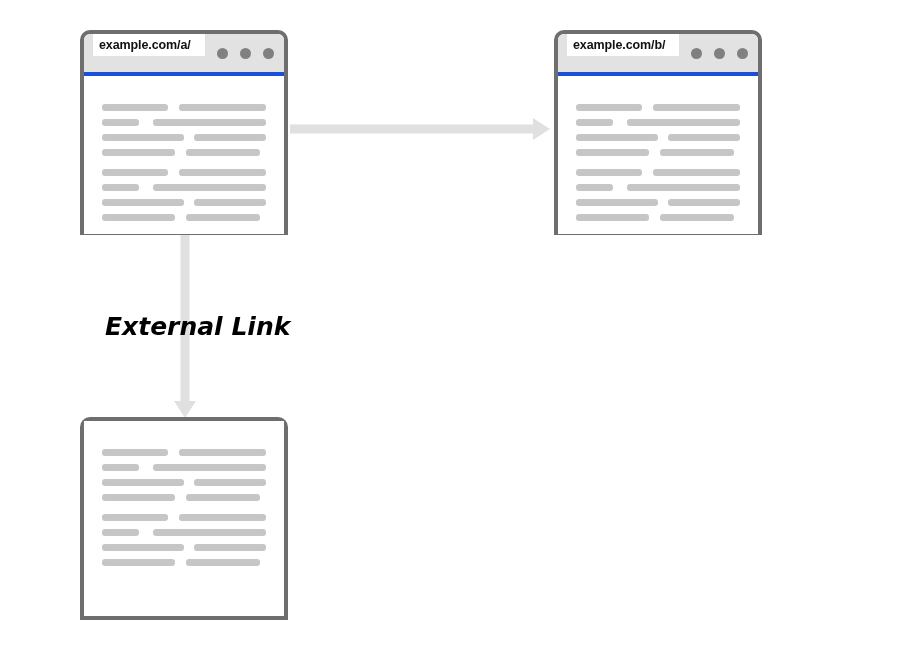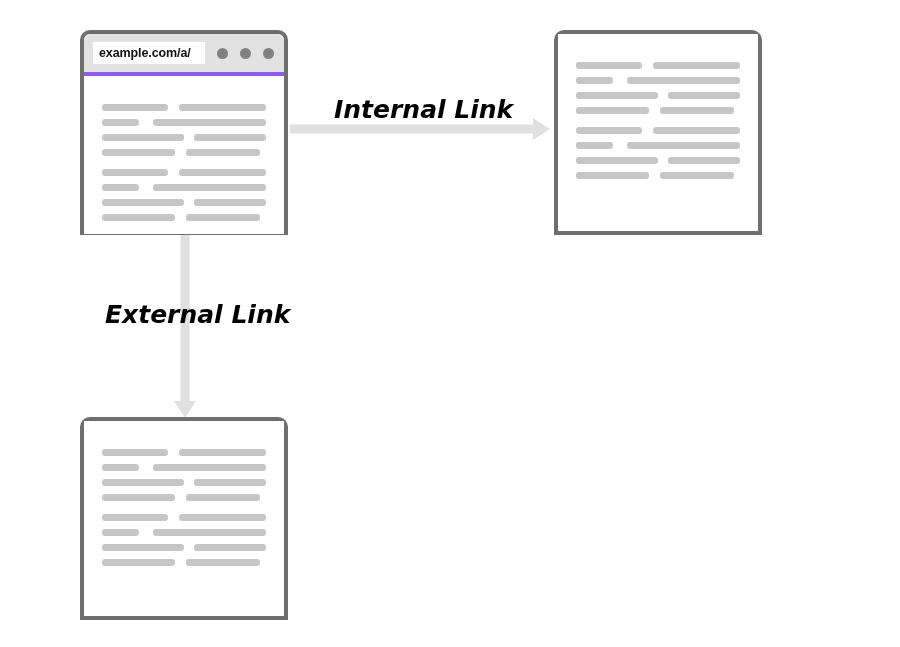--- a/index.html
+++ b/index.html
@@ -30,24 +30,23 @@
     display: flex;
     flex-direction: column;
     z-index: 3;
   }
 
   .titlebar {
     box-sizing: border-box;
     height: 42px;
     flex: 0 0 42px;
     background: #e2e2e2;
-    border-bottom: 4px solid #8b5cf6;
+    border-bottom: 4px solid #1d4ed8;
     border-radius: 6px 6px 0 0;
     display: flex;
-    align-items: center;
     padding: 0 10px 0 9px;
   }
 
   .urlfield {
     box-sizing: border-box;
     height: 22px;
     background: #ffffff;
     display: flex;
     align-items: center;
     padding: 0 6px;
@@ -167,23 +166,22 @@
   <div class="arrow-h" style="left:290px; top:118px; width:260px; height:22px;">
     <div class="shaft" style="width:245px;"></div>
     <div class="head"></div>
   </div>
 
   <div class="arrow-v" style="left:174px; top:234px; width:22px; height:184px;">
     <div class="shaft" style="height:169px;"></div>
     <div class="head"></div>
   </div>
 
-  <div class="edge-label" style="left:334px; top:95px;">Internal Link</div>
-
-  <div class="edge-label" style="left:105px; top:300px;">External Link</div>
+
+  <div class="edge-label" style="left:105px; top:312px;">External Link</div>
 
   <div class="window" style="left:80px; top:30px; width:208px; height:205px;">
     <div class="titlebar">
       <div class="urlfield" style="width:118px;">example.com/a/</div>
       <div class="dots">
         <span class="dot"></span>
         <span class="dot"></span>
         <span class="dot"></span>
       </div>
     </div>
@@ -229,20 +227,28 @@
         <div class="row">
           <span class="seg" style="width:73px"></span>
             <span class="gap" style="width:11px"></span>
             <span class="seg" style="width:74px"></span>
         </div>
       </div>
     </div>
   </div>
 
   <div class="window" style="left:554px; top:30px; width:208px; height:205px;">
+    <div class="titlebar">
+      <div class="urlfield" style="width:118px;">example.com/b/</div>
+      <div class="dots">
+        <span class="dot"></span>
+        <span class="dot"></span>
+        <span class="dot"></span>
+      </div>
+    </div>
     <div class="content">
       <div class="para">
         <div class="row">
           <span class="seg" style="width:73px"></span>
             <span class="gap" style="width:11px"></span>
             <span class="seg" style="width:96px"></span>
         </div>
         <div class="row">
           <span class="seg" style="width:39px"></span>
             <span class="gap" style="width:14px"></span>

